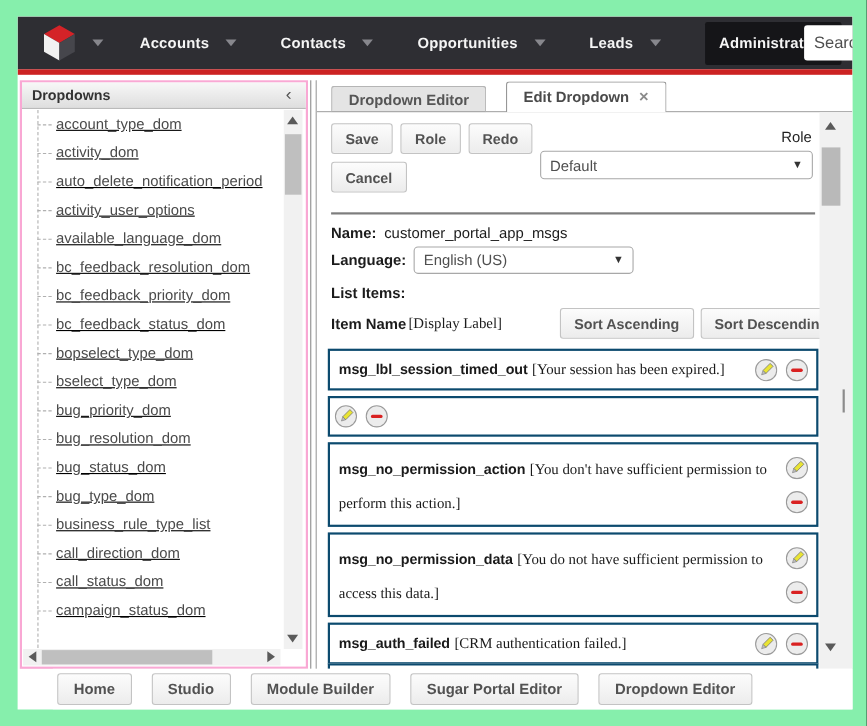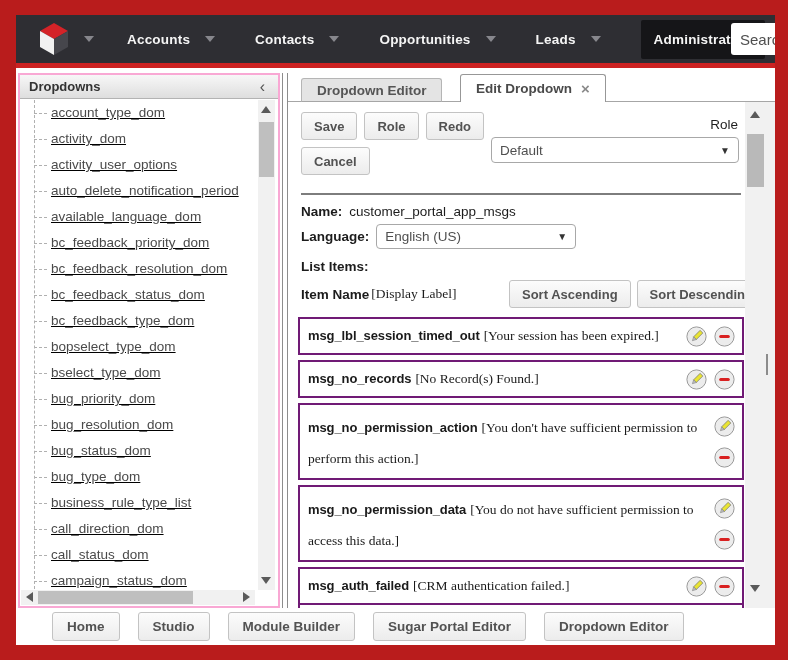--- a/index.html
+++ b/index.html
@@ -1,18 +1,18 @@
 <!DOCTYPE html>
 <html><head>
 <meta charset="utf-8">
 <style>
   * { box-sizing: border-box; margin: 0; padding: 0; }
   html,body { background:#000; }
   body { font-family:"Liberation Sans","DejaVu Sans",sans-serif; }
-  #canvas { position:relative; width:788px; height:660px; background:#b91c1c; overflow:hidden; }
+  #canvas { position:relative; width:788px; height:660px; background:#86efac; overflow:hidden; }
   #window { position:absolute; left:16px; top:15px; width:759px; height:630px; background:#fff; overflow:hidden; }
 
   
   .navbar { position:absolute; left:0; top:0; width:759px; height:48px; background:#2e2e33; display:flex; align-items:center; }
   .nav-logo { margin-left:23px; width:30px; height:34px; flex:0 0 auto; }
   .logo-caret { margin-left:15px; width:0; height:0; border-left:5px solid transparent; border-right:5px solid transparent; border-top:6px solid #86868c; }
   .nav-menu { display:flex; align-items:center; margin-left:33px; }
   .nav-item { display:flex; align-items:center; margin-right:40px; cursor:pointer; }
   .nav-item .nav-label { color:#f5f5f5; font-weight:bold; font-size:13.5px; letter-spacing:.2px; }
   .nav-caret { margin-left:15px; width:0; height:0; border-left:5px solid transparent; border-right:5px solid transparent; border-top:6px solid #87878d; }
@@ -74,21 +74,21 @@
   .name-row { top:131px; }
   .lang-row { top:151px; }
   .lang-select { width:200px; height:25px; }
   .listitems-row { top:186px; }
   .itemname-row { top:213px;text-align:right; }
   .serif { font-family:"Liberation Serif","DejaVu Serif",serif; }
   .sort-btns { position:absolute; left:221px; top:207px; display:flex; gap:6px; }
 
   
   .rows { position:absolute; left:10px; top:244px; width:446px; }
-  .row { border:2px solid #701a75; background:#fff; margin-bottom:5px; display:flex; min-height:37px; }
+  .row { border:2px solid #0c4a6e; background:#fff; margin-bottom:5px; display:flex; min-height:37px; }
   .row-text { flex:1; padding:4px 2px 4px 8px; font-size:13px; line-height:26px; color:#1a1a1a; }
   .row-name { font-weight:bold; letter-spacing:-0.1px; }
   .row-label { font-family:"Liberation Serif","DejaVu Serif",serif; font-size:13.5px; margin-left:4px; }
   .row-icons { display:flex; align-items:center; gap:7px; padding:0 7px 0 4px; }
   .row.two-line { min-height:75px; }
   .row.two-line .row-text { line-height:31px; padding-top:7px; }
   .row.two-line .row-icons { flex-direction:column; justify-content:flex-start; padding-top:11px; gap:10px; }
   .icon-btn { width:21px; height:21px; cursor:pointer; flex:0 0 auto; }
   .row.partial { height:12px; margin-bottom:0; }
 
@@ -161,46 +161,43 @@
 
           <div class="sb-item">
             <span>account_type_dom</span>
           </div>
 
           <div class="sb-item">
             <span>activity_dom</span>
           </div>
 
           <div class="sb-item">
+            <span>auto_delete_notification_period</span>
+          </div>
+
+          <div class="sb-item">
             <span>activity_user_options</span>
           </div>
 
           <div class="sb-item">
-            <span>auto_delete_notification_period</span>
-          </div>
-
-          <div class="sb-item">
             <span>available_language_dom</span>
           </div>
 
           <div class="sb-item">
+            <span>bc_feedback_resolution_dom</span>
+          </div>
+
+          <div class="sb-item">
             <span>bc_feedback_priority_dom</span>
           </div>
 
           <div class="sb-item">
-            <span>bc_feedback_resolution_dom</span>
-          </div>
-
-          <div class="sb-item">
             <span>bc_feedback_status_dom</span>
           </div>
 
-          <div class="sb-item">
-            <span>bc_feedback_type_dom</span>
-          </div>
 
           <div class="sb-item">
             <span>bopselect_type_dom</span>
           </div>
 
           <div class="sb-item">
             <span>bselect_type_dom</span>
           </div>
 
           <div class="sb-item">
@@ -314,23 +311,20 @@
                 </g>
               </svg>
               <svg class="icon-btn" viewBox="0 0 21 21">
                 <circle cx="10.5" cy="10.5" r="9.6" fill="#ececec" stroke="#9a9a9a" stroke-width="1"></circle>
                 <rect x="5.2" y="9" width="10.6" height="3.1" rx="1.5" fill="#d92121"></rect>
               </svg>
             </div>
           </div>
 
           <div class="row">
-            <div class="row-text">
-              <span class="row-name">msg_no_records</span><span class="row-label">[No Record(s) Found.]</span>
-            </div>
             <div class="row-icons">
               <svg class="icon-btn" viewBox="0 0 21 21">
                 <defs></defs>
                 <circle cx="10.5" cy="10.5" r="9.6" fill="#ececec" stroke="#9a9a9a" stroke-width="1"></circle>
                 <g transform="rotate(45 10.5 10.5)">
                   <rect x="8.7" y="3.6" width="3.8" height="9.2" fill="#e9e432" stroke="#777" stroke-width="0.7"></rect>
                   <path d="M8.7 12.8 L12.5 12.8 L10.6 16.4 Z" fill="#bfbfbf" stroke="#777" stroke-width="0.5"></path>
                 </g>
               </svg>
               <svg class="icon-btn" viewBox="0 0 21 21">

